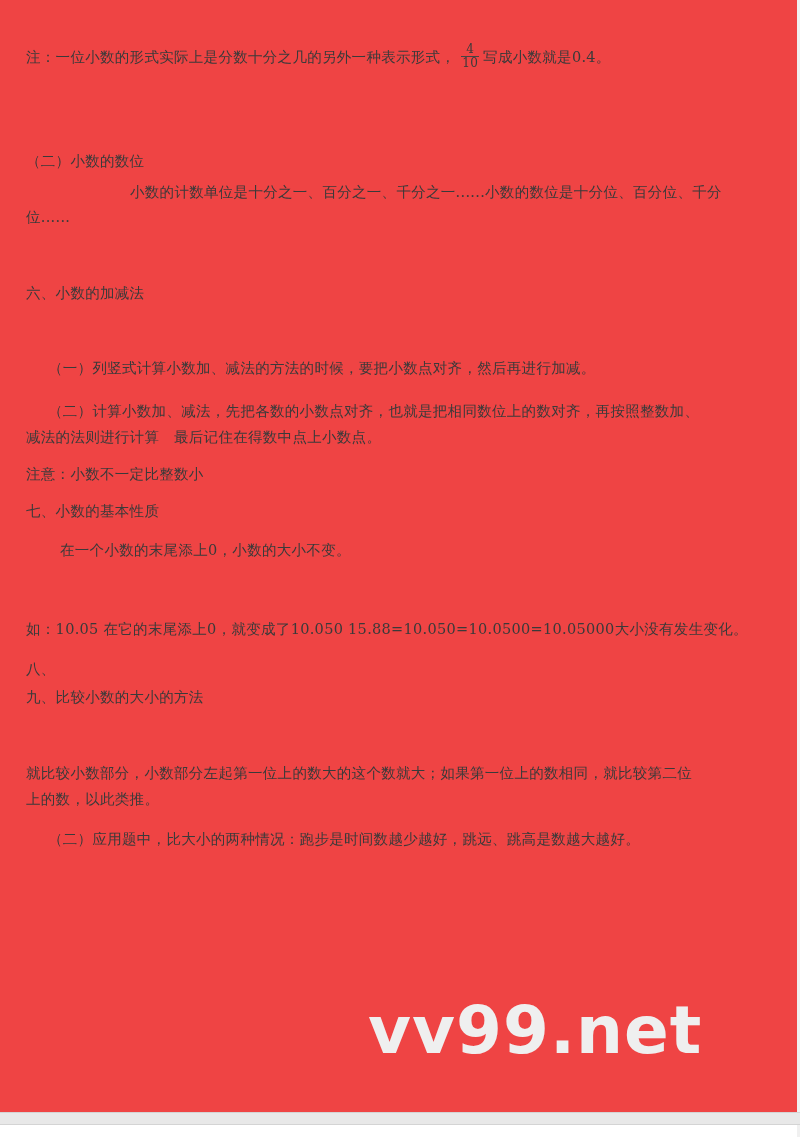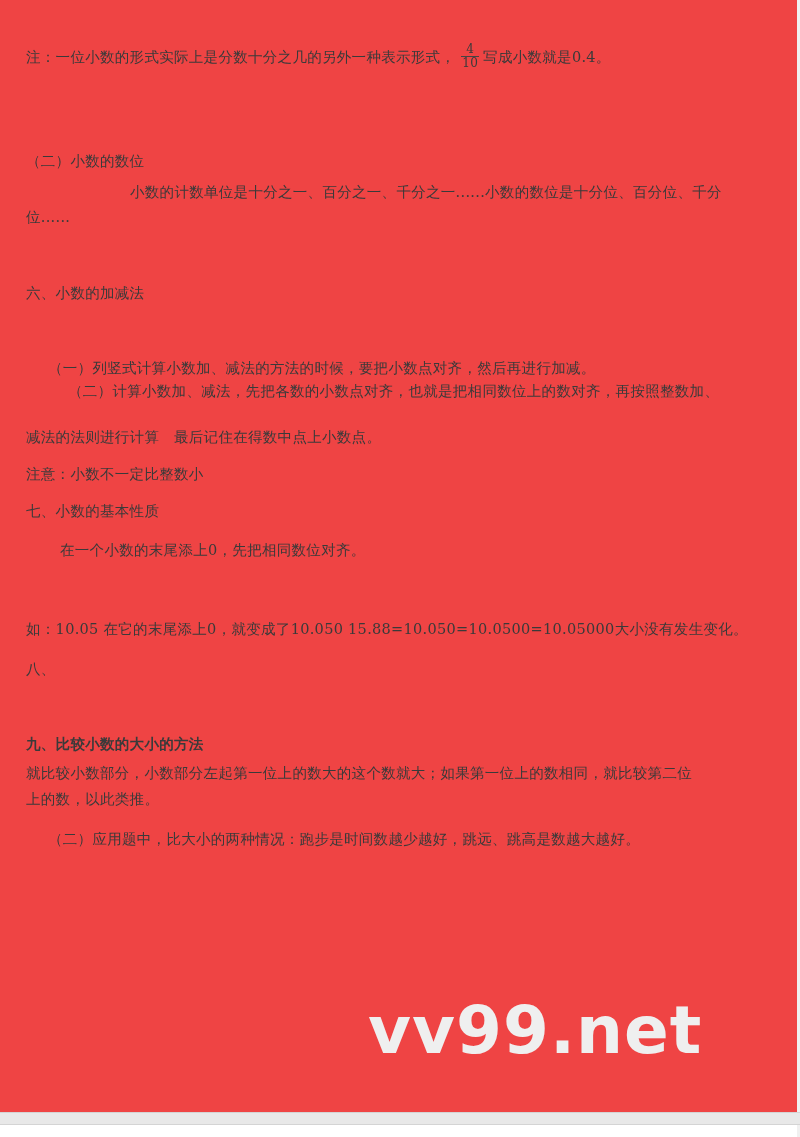--- a/index.html
+++ b/index.html
@@ -47,34 +47,34 @@
 
   <div class="line" style="top:152px;">（二）小数的数位</div>
 
   <div class="line indent3" style="top:183px;">小数的计数单位是十分之一、百分之一、千分之一......小数的数位是十分位、百分位、千分</div>
   <div class="line" style="top:208px;">位......</div>
 
   <div class="line" style="top:284px;">六、小数的加减法</div>
 
   <div class="line indent1" style="top:359px;">（一）列竖式计算小数加、减法的方法的时候，要把小数点对齐，然后再进行加减。</div>
 
-  <div class="line indent1" style="top:382px;margin-left:20px;">（二）计算小数加、减法，先把各数的小数点对齐，也就是把相同数位上的数对齐，再按照整数加、</div>
+  <div class="line indent1" style="top:402px;">（二）计算小数加、减法，先把各数的小数点对齐，也就是把相同数位上的数对齐，再按照整数加、</div>
   <div class="line" style="top:428px;">减法的法则进行计算　最后记住在得数中点上小数点。</div>
 
   <div class="line" style="top:465px;">注意：小数不一定比整数小</div>
 
   <div class="line" style="top:502px;">七、小数的基本性质</div>
 
-  <div class="line indent2" style="top:541px;">在一个小数的末尾添上0，先把相同数位对齐。</div>
+  <div class="line indent2" style="top:541px;">在一个小数的末尾添上0，小数的大小不变。</div>
 
   <div class="line" style="top:620px;">如：10.05  在它的末尾添上0，就变成了10.050  15.88=10.050=10.0500=10.05000大小没有发生变化。</div>
 
   <div class="line" style="top:660px;">八、</div>
 
-  <div class="line" style="top:735px;font-weight:bold;">九、比较小数的大小的方法</div>
+  <div class="line" style="top:688px;">九、比较小数的大小的方法</div>
 
   <div class="line" style="top:764px;">就比较小数部分，小数部分左起第一位上的数大的这个数就大；如果第一位上的数相同，就比较第二位</div>
   <div class="line" style="top:790px;">上的数，以此类推。</div>
 
   <div class="line indent1" style="top:830px;">（二）应用题中，比大小的两种情况：跑步是时间数越少越好，跳远、跳高是数越大越好。</div>
 
   <div class="watermark">vv99.net</div>
 </div>
 
 <div class="right-edge"></div>

